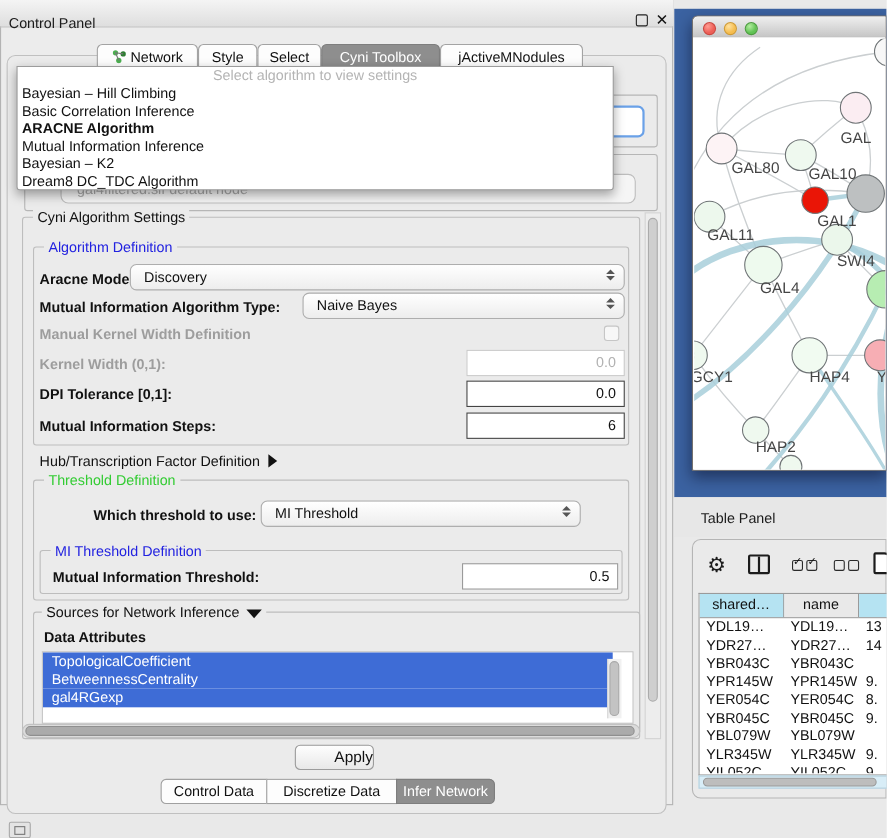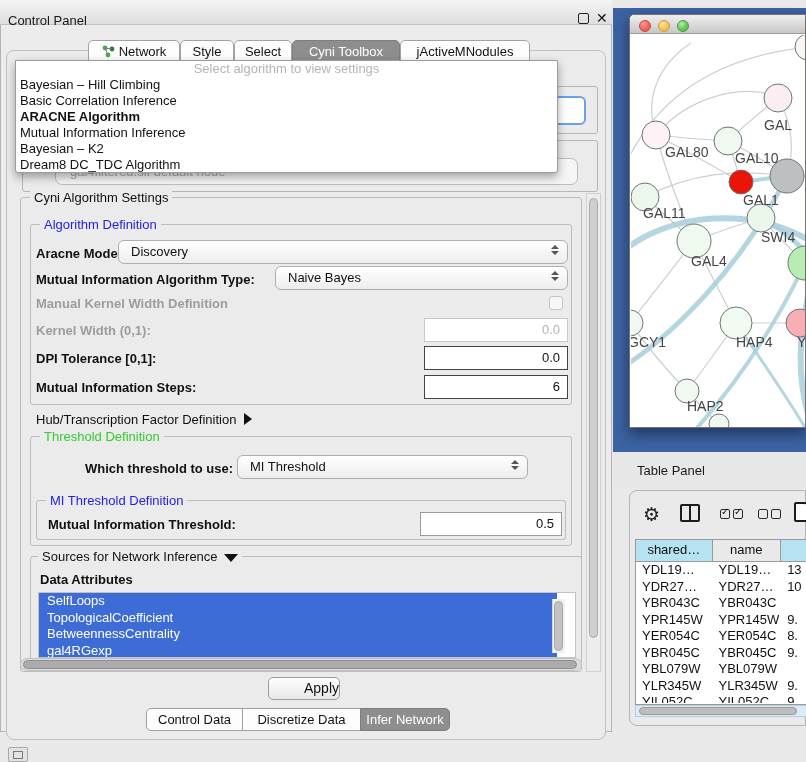--- a/index.html
+++ b/index.html
@@ -213,21 +213,20 @@
   <div class="abs bold" style="left:48px;top:517px;">Mutual Information Threshold:</div>
   <div class="field norm" style="left:420px;top:512px;width:142px;height:24px;">0.5</div>
 
   <div class="group" style="left:30px;top:556px;width:552px;height:112px;"></div>
   <div class="group-label" style="left:38px;top:549px;">
     <span>Sources for Network Inference</span><span class="tri-down"></span>
   </div>
   <div class="abs bold" style="left:40px;top:572px;">Data Attributes</div>
 
   <div class="abs list">
-    <div class="list-item">SelfLoops</div>
     <div class="list-item">TopologicalCoefficient</div>
     <div class="list-item">BetweennessCentrality</div>
     <div class="list-item">gal4RGexp</div>
     <div class="list-vscroll">
         <div class="list-vthumb"></div>
       </div>
   </div>
 
   <div class="abs hscroll-track">
       <div class="abs hscroll-thumb"></div>
@@ -331,21 +330,21 @@
       </div>
       <div class="tbl-body">
         <div class="tr">
             <div class="td" style="width:77px;">YDL19…</div>
             <div class="td" style="width:69px;">YDL19…</div>
             <div class="td" style="width:26px;">13</div>
           </div>
         <div class="tr">
             <div class="td" style="width:77px;">YDR27…</div>
             <div class="td" style="width:69px;">YDR27…</div>
-            <div class="td" style="width:26px;">10</div>
+            <div class="td" style="width:26px;">14</div>
           </div>
         <div class="tr">
             <div class="td" style="width:77px;">YBR043C</div>
             <div class="td" style="width:69px;">YBR043C</div>
             <div class="td" style="width:26px;"></div>
           </div>
         <div class="tr">
             <div class="td" style="width:77px;">YPR145W</div>
             <div class="td" style="width:69px;">YPR145W</div>
             <div class="td" style="width:26px;">9.</div>

